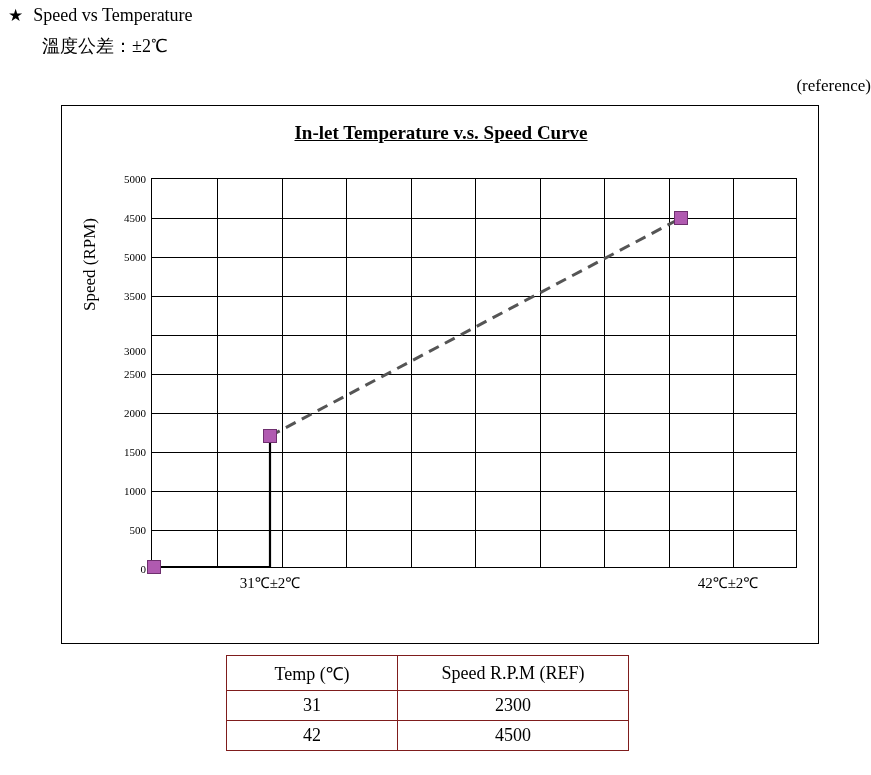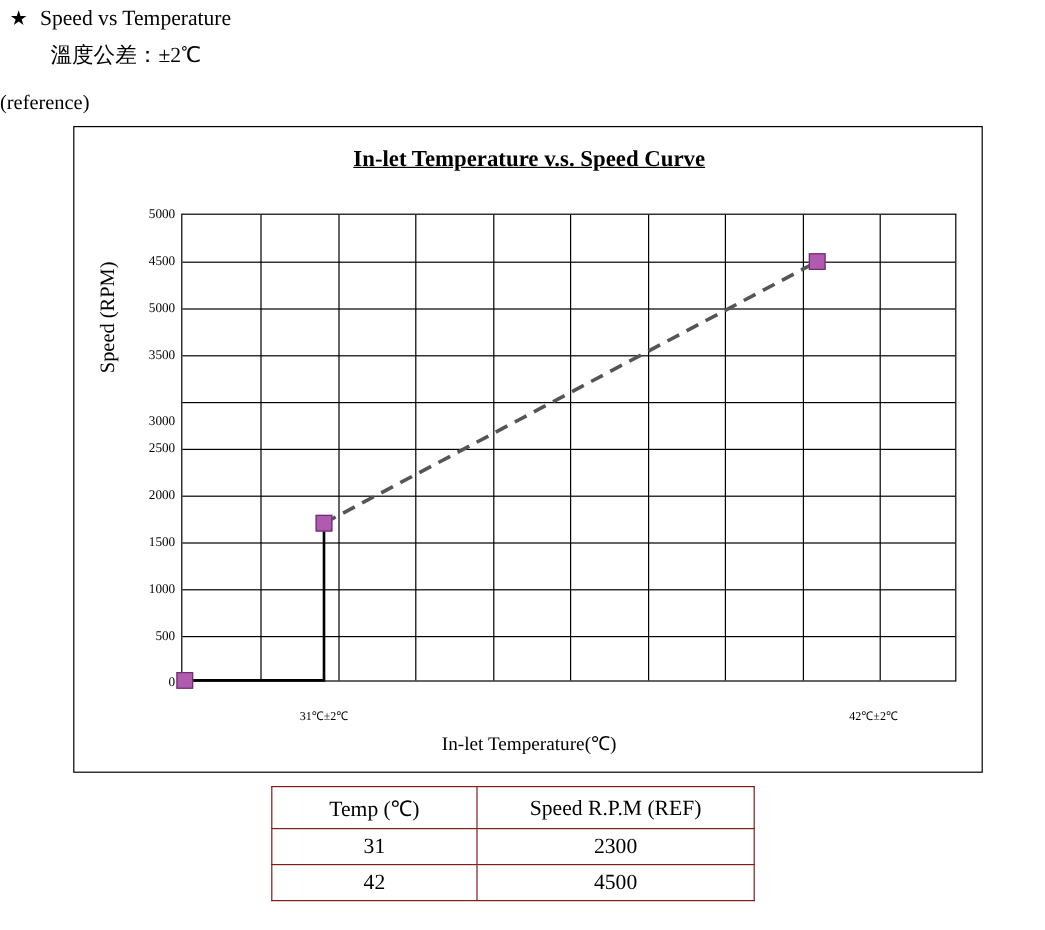--- a/index.html
+++ b/index.html
@@ -42,21 +42,21 @@
     font-size: 18px;
     line-height: 22px;
   }
 
   
   .reference {
     position: absolute;
     left: 0;
     top: 76px;
     width: 871px;
-    text-align: left;
+    text-align: right;
     font-size: 17px;
   }
 
   
   .chart-frame {
     position: absolute;
     left: 61px;
     top: 105px;
     width: 758px;
     height: 539px;
@@ -124,24 +124,23 @@
     left: 0;
     top: 502px;
     width: 758px;
     text-align: center;
     font-size: 16px;
   }
 
   .xtick {
     position: absolute;
     top: 466px;
-    font-size: 10px;
+    font-size: 15px;
     white-space: nowrap;
     transform: translateX(-50%);
-    margin-top: 17px;
   }
 
   
   .series-svg {
     position: absolute;
     left: 0;
     top: 0;
     width: 758px;
     height: 539px;
     pointer-events: none;
@@ -235,21 +234,20 @@
     <line x1="208" y1="330" x2="619" y2="112" stroke="#555555" stroke-width="3" stroke-dasharray="11,7"></line>
   </svg>
 
   <div class="marker" style="left:92px;  top:461px;"></div>
   <div class="marker" style="left:208px; top:330px;"></div>
   <div class="marker" style="left:619px; top:112px;"></div>
 
   <div class="xtick" style="left:208px">31℃±2℃</div>
   <div class="xtick" style="left:666px">42℃±2℃</div>
 
-  <div class="xaxis-label">In-let Temperature(℃)</div>
 </div>
 
 <table class="data-table">
   <tbody>
       <tr class="head">
     <td class="c0">Temp (℃)</td>
     <td class="c1">Speed R.P.M (REF)</td>
   </tr>
   <tr>
     <td class="c0">31</td>

